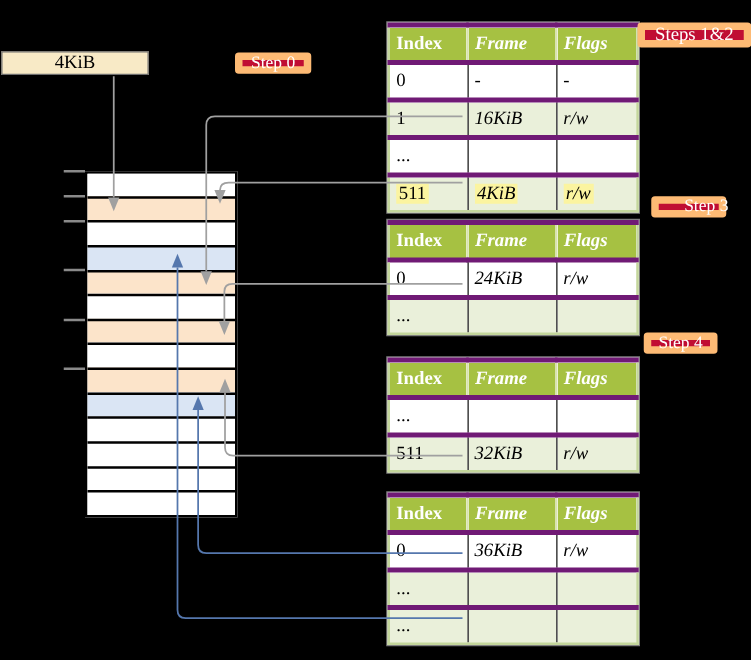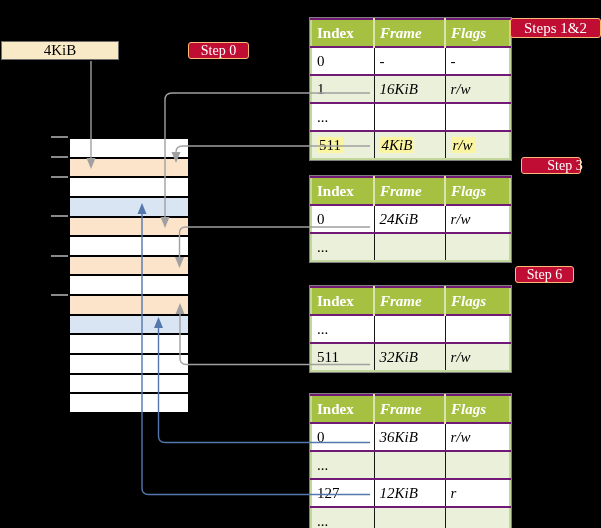--- a/index.html
+++ b/index.html
@@ -10,21 +10,21 @@
   
   #box4kib{
     position:absolute;left:1px;top:41px;width:118px;height:19px;
     background:#f8eac6;border:1px solid #6e6e6e;box-sizing:border-box;
     display:flex;align-items:center;justify-content:center;
     font-size:15px;color:#000;z-index:3;
   }
   
   .steplabel{
     position:absolute;background:#c00d33;color:#fff;
-    border:1px solid #fdba74;border-radius:3px;box-sizing:border-box;
+    border:6px solid #fdba74;border-radius:3px;box-sizing:border-box;
     display:flex;align-items:center;justify-content:center;
     font-size:14px;z-index:4;white-space:nowrap;
   }
   #label-step0  {left:188px;top:42px;width:61px;height:17px;}
   #label-steps12{left:510px;top:18px;width:91px;height:20px;font-size:15px;}
   #label-step3  {left:521px;top:157px;width:60px;height:17px;padding-left:28px;}
   #label-step4  {left:515px;top:266px;width:59px;height:17px;}
   
   #memstack{
     position:absolute;left:68px;top:137px;width:122px;height:277px;
@@ -44,21 +44,21 @@
     background:#a6c142;color:#fff;font-weight:bold;font-size:15px;
     text-align:left;height:26px;padding:0 3px 0 5px;
     border-left:2px solid #d9e3b0;overflow:hidden;
   }
   .ptable th:first-child{border-left:none;}
   .ptable td{
     font-size:15px;color:#000;height:26px;padding:0 3px 0 5px;
     border-left:1px solid #161616;vertical-align:middle;overflow:hidden;
   }
   .ptable td:first-child{border-left:none;}
-  .ptable tr{border-top:2px solid #701a75;}
+  .ptable tr{border-top:4px solid #701a75;}
   .col-index{width:53px;} .col-frame{width:61px;font-style:italic;} .col-flags{width:55px;font-style:italic;}
   .row-white{background:#ffffff;} .row-green{background:#eaf0da;}
   .hl{background:#fbf4a0;padding:0 2px;}
   
   #wires{position:absolute;left:0;top:0;z-index:10;pointer-events:none;}
 </style>
 </head>
 <body>
 
 <div id="page">
@@ -70,21 +70,21 @@
   <div id="label-step0" class="steplabel">
     <span>Step 0</span>
   </div>
   <div id="label-steps12" class="steplabel">
     <span>Steps 1&amp;2</span>
   </div>
   <div id="label-step3" class="steplabel">
     <span>Step 3</span>
   </div>
   <div id="label-step4" class="steplabel">
-    <span>Step 6</span>
+    <span>Step 4</span>
   </div>
 
   <div id="memstack">
       <div class="mrow" style="background: rgb(255, 255, 255);"></div>
       <div class="mrow" style="background: rgb(252, 228, 202);"></div>
       <div class="mrow" style="background: rgb(255, 255, 255);"></div>
       <div class="mrow" style="background: rgb(218, 229, 244);"></div>
       <div class="mrow" style="background: rgb(252, 228, 202);"></div>
       <div class="mrow" style="background: rgb(255, 255, 255);"></div>
       <div class="mrow" style="background: rgb(252, 228, 202);"></div>
@@ -189,25 +189,20 @@
         <tbody>
           <tr class="row-white">
             <td class="col-index">0</td>
             <td class="col-frame">36KiB</td>
             <td class="col-flags">r/w</td>
           </tr>
           <tr class="row-green">
             <td class="col-index">...</td>
             <td class="col-frame"></td>
             <td class="col-flags"></td>
-          </tr>
-          <tr class="row-white">
-            <td class="col-index">127</td>
-            <td class="col-frame">12KiB</td>
-            <td class="col-flags">r</td>
           </tr>
           <tr class="row-green">
             <td class="col-index">...</td>
             <td class="col-frame"></td>
             <td class="col-flags"></td>
           </tr>
         </tbody>
       </table>
     </div>
 

